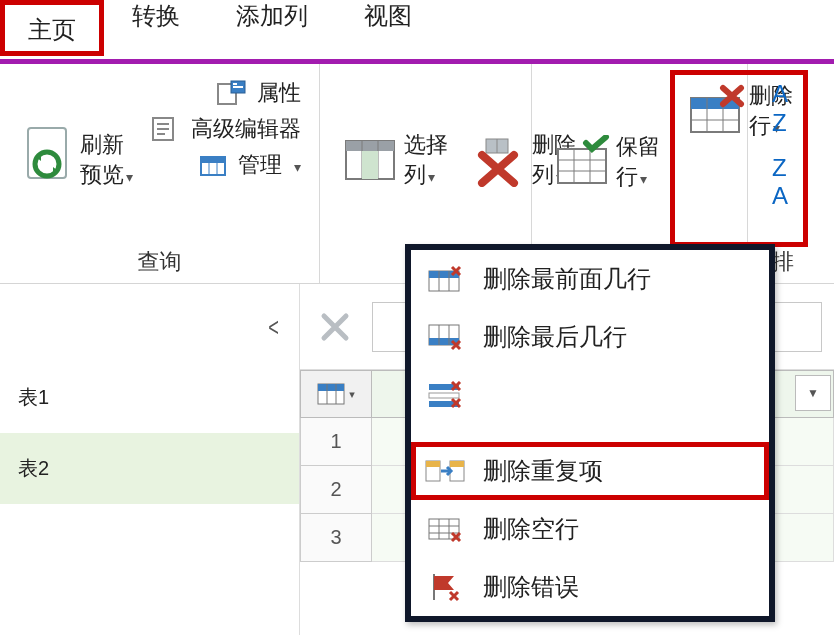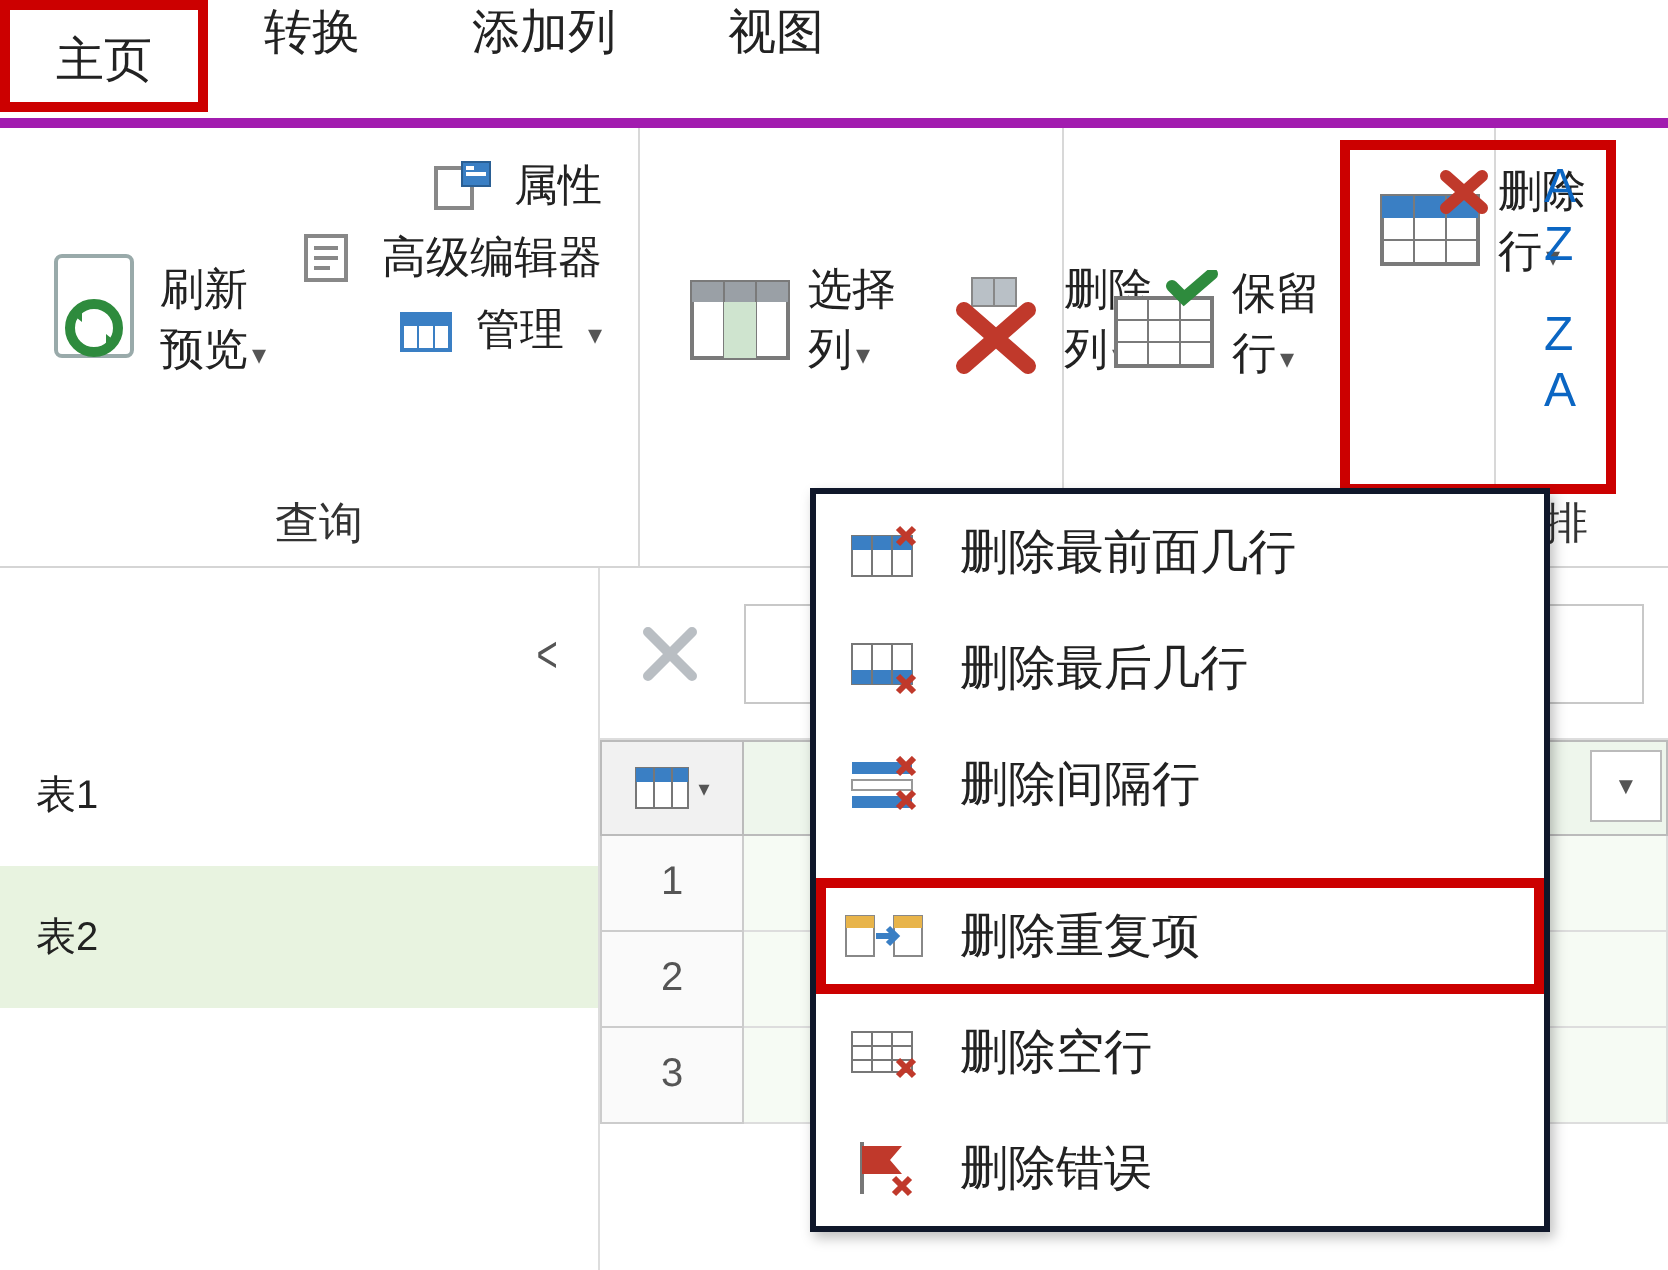--- a/index.html
+++ b/index.html
@@ -134,21 +134,21 @@
     border:1px solid #bbb; background:#fff;
     display:flex;align-items:center;justify-content:center;font-size:12px;color:#555;
   }
   .datarow { height:48px; border:1px solid #ddd; border-top:none; border-left:none; background:#f6fbf4;}
   .dropdown {
     position:absolute;
     left: 405px;
     top: 244px;
     width: 370px;
     background:#fff;
-    border:3px solid #0f172a;
+    border:6px solid #0f172a;
     box-shadow: 2px 3px 6px rgba(0,0,0,0.25);
     z-index: 30;
   }
   .dd-item {
     display:flex; align-items:center; gap:18px;
     padding: 12px 14px;
     font-size: 24px;
   }
   .dd-item.hl { border:5px solid #cc0000; padding:7px 9px;margin-top:18px; }
   .dd-icon { width:40px; height:34px; display:flex;align-items:center;justify-content:center;}
@@ -358,21 +358,20 @@
   <div class="dd-item">
     <div class="dd-icon">
       <svg width="34" height="28">
           <rect x="1" y="3" width="30" height="6" fill="#3a7fc4"></rect>
           <rect x="1" y="12" width="30" height="5" fill="#fff" stroke="#999"></rect>
           <rect x="1" y="20" width="30" height="6" fill="#3a7fc4"></rect>
           <path d="M24 1L32 9M32 1L24 9" stroke="#c0392b" stroke-width="3"></path>
           <path d="M24 18L32 26M32 18L24 26" stroke="#c0392b" stroke-width="3"></path>
         </svg>
     </div>
-    <span>删除间隔行</span>
   </div>
   <div class="dd-item hl">
     <div class="dd-icon">
       <svg width="40" height="28">
         <rect x="1" y="4" width="14" height="20" fill="#fff" stroke="#888"></rect>
           <rect x="1" y="4" width="14" height="6" fill="#e8b44a"></rect>
         <rect x="25" y="4" width="14" height="20" fill="#fff" stroke="#888"></rect>
           <rect x="25" y="4" width="14" height="6" fill="#e8b44a"></rect>
         <path d="M16 14h8" stroke="#3a7fc4" stroke-width="3"></path>
           <path d="M22 10l4 4-4 4" fill="none" stroke="#3a7fc4" stroke-width="3"></path>

